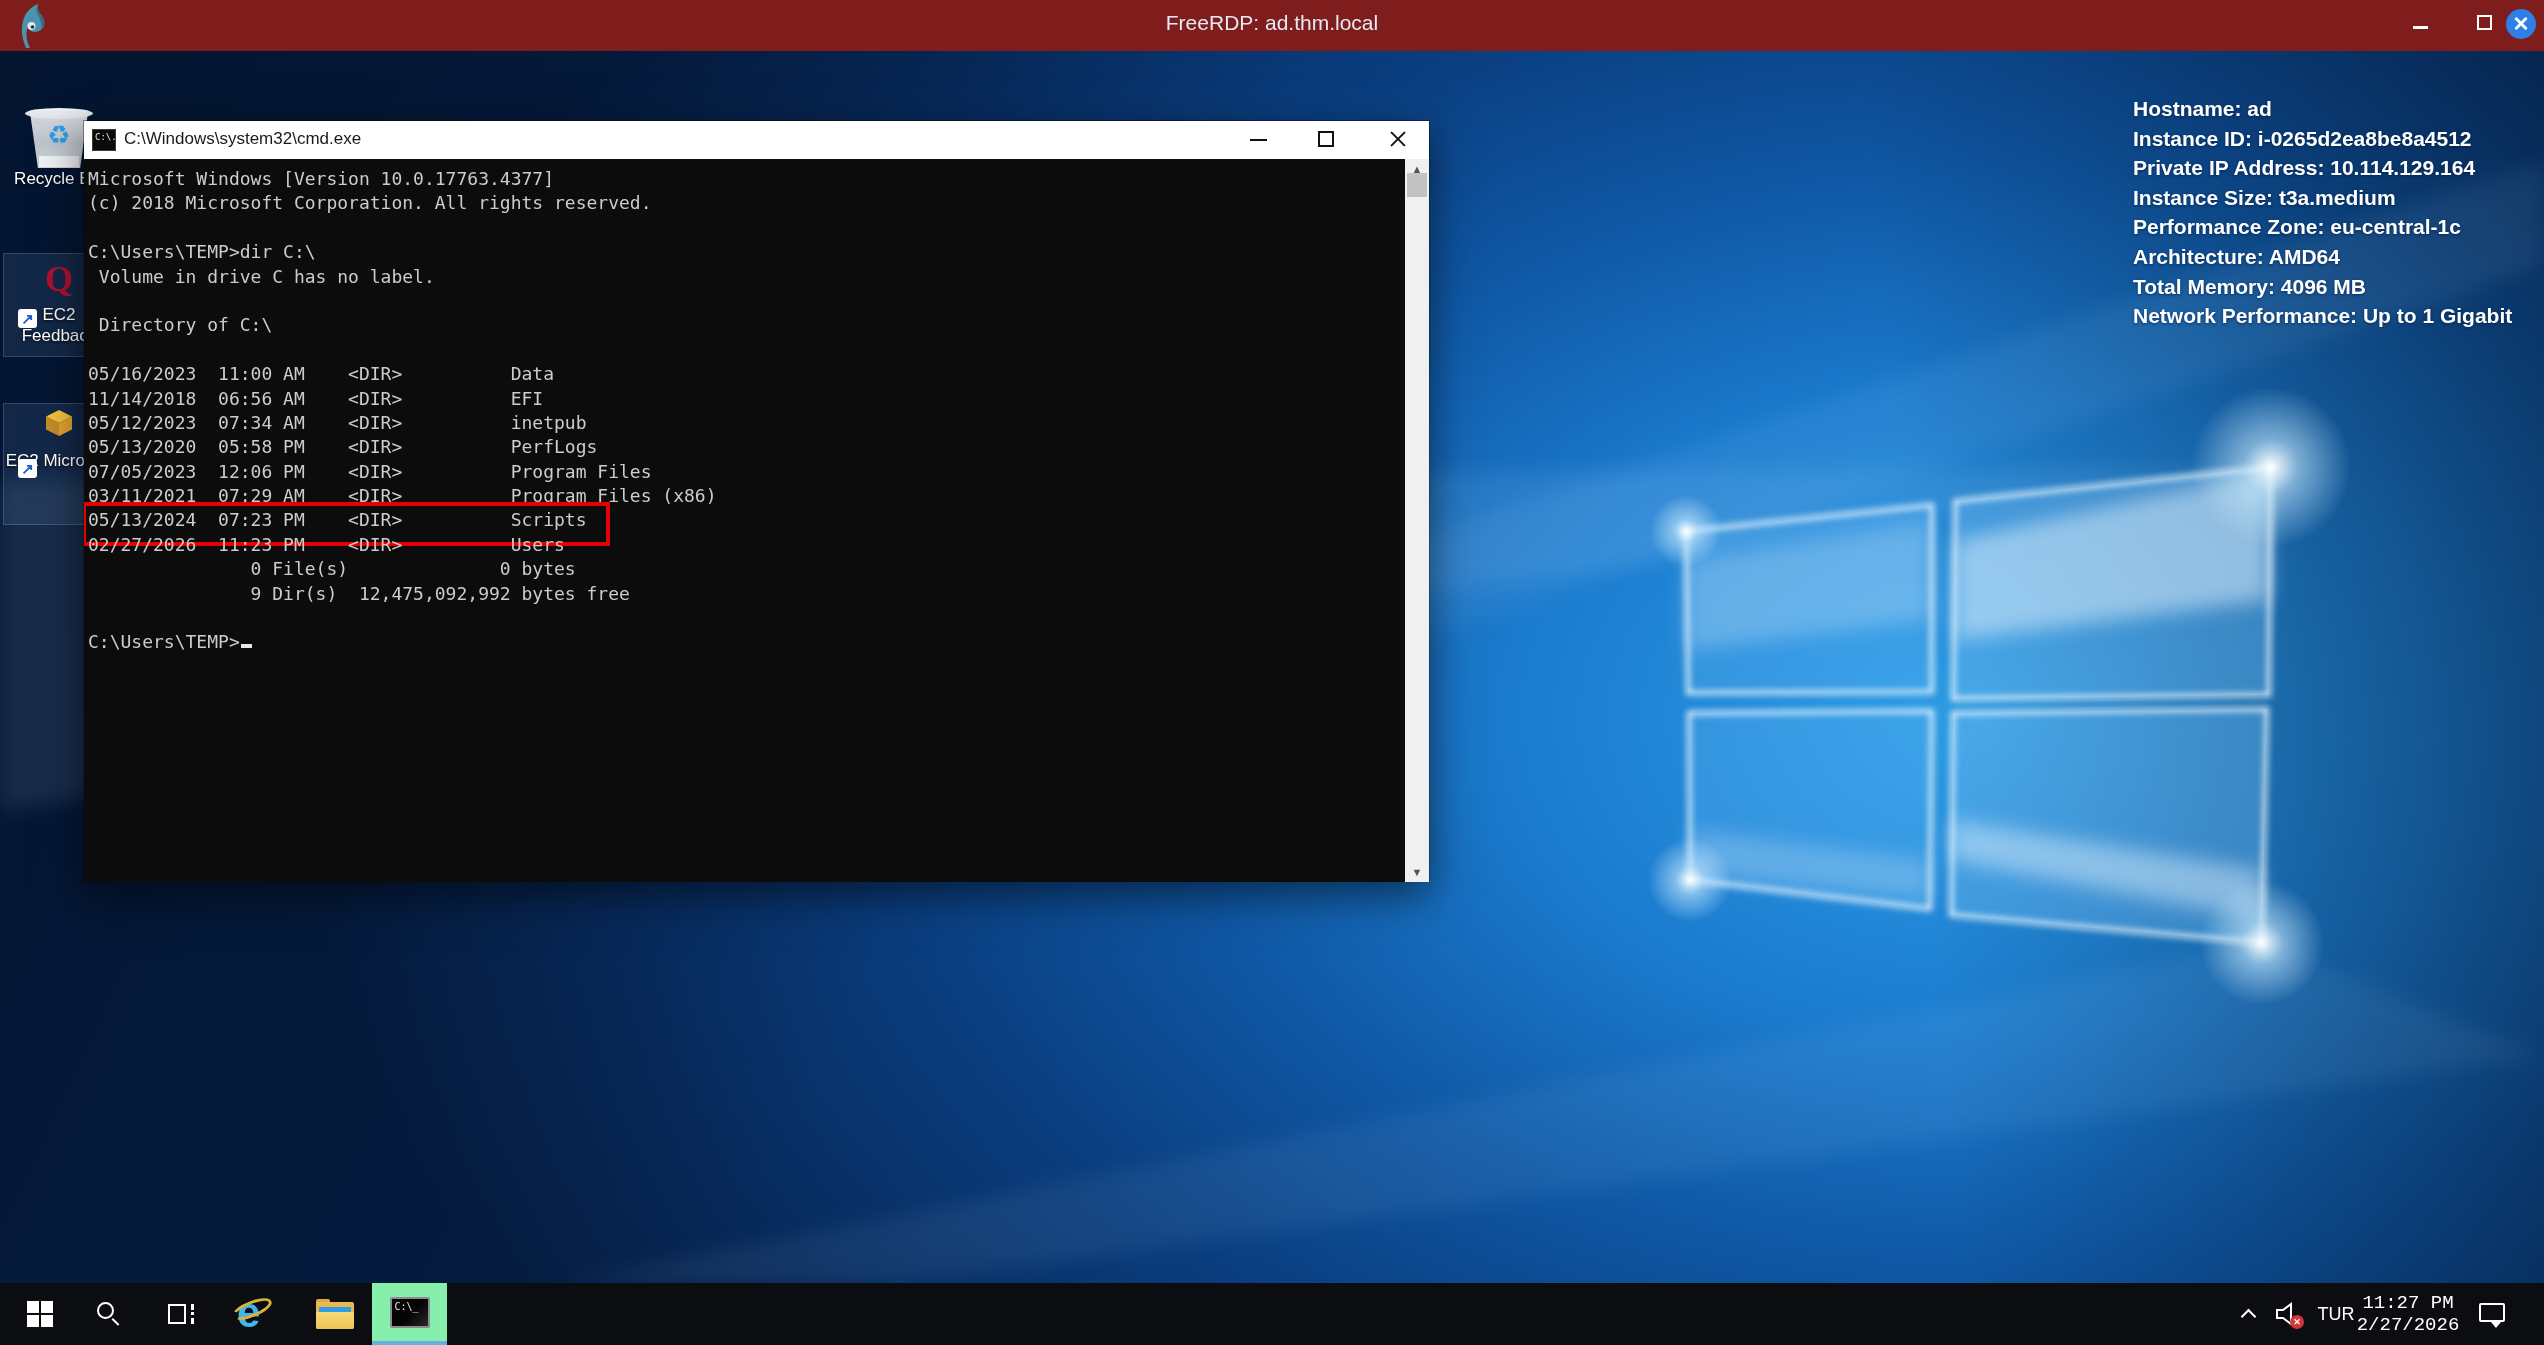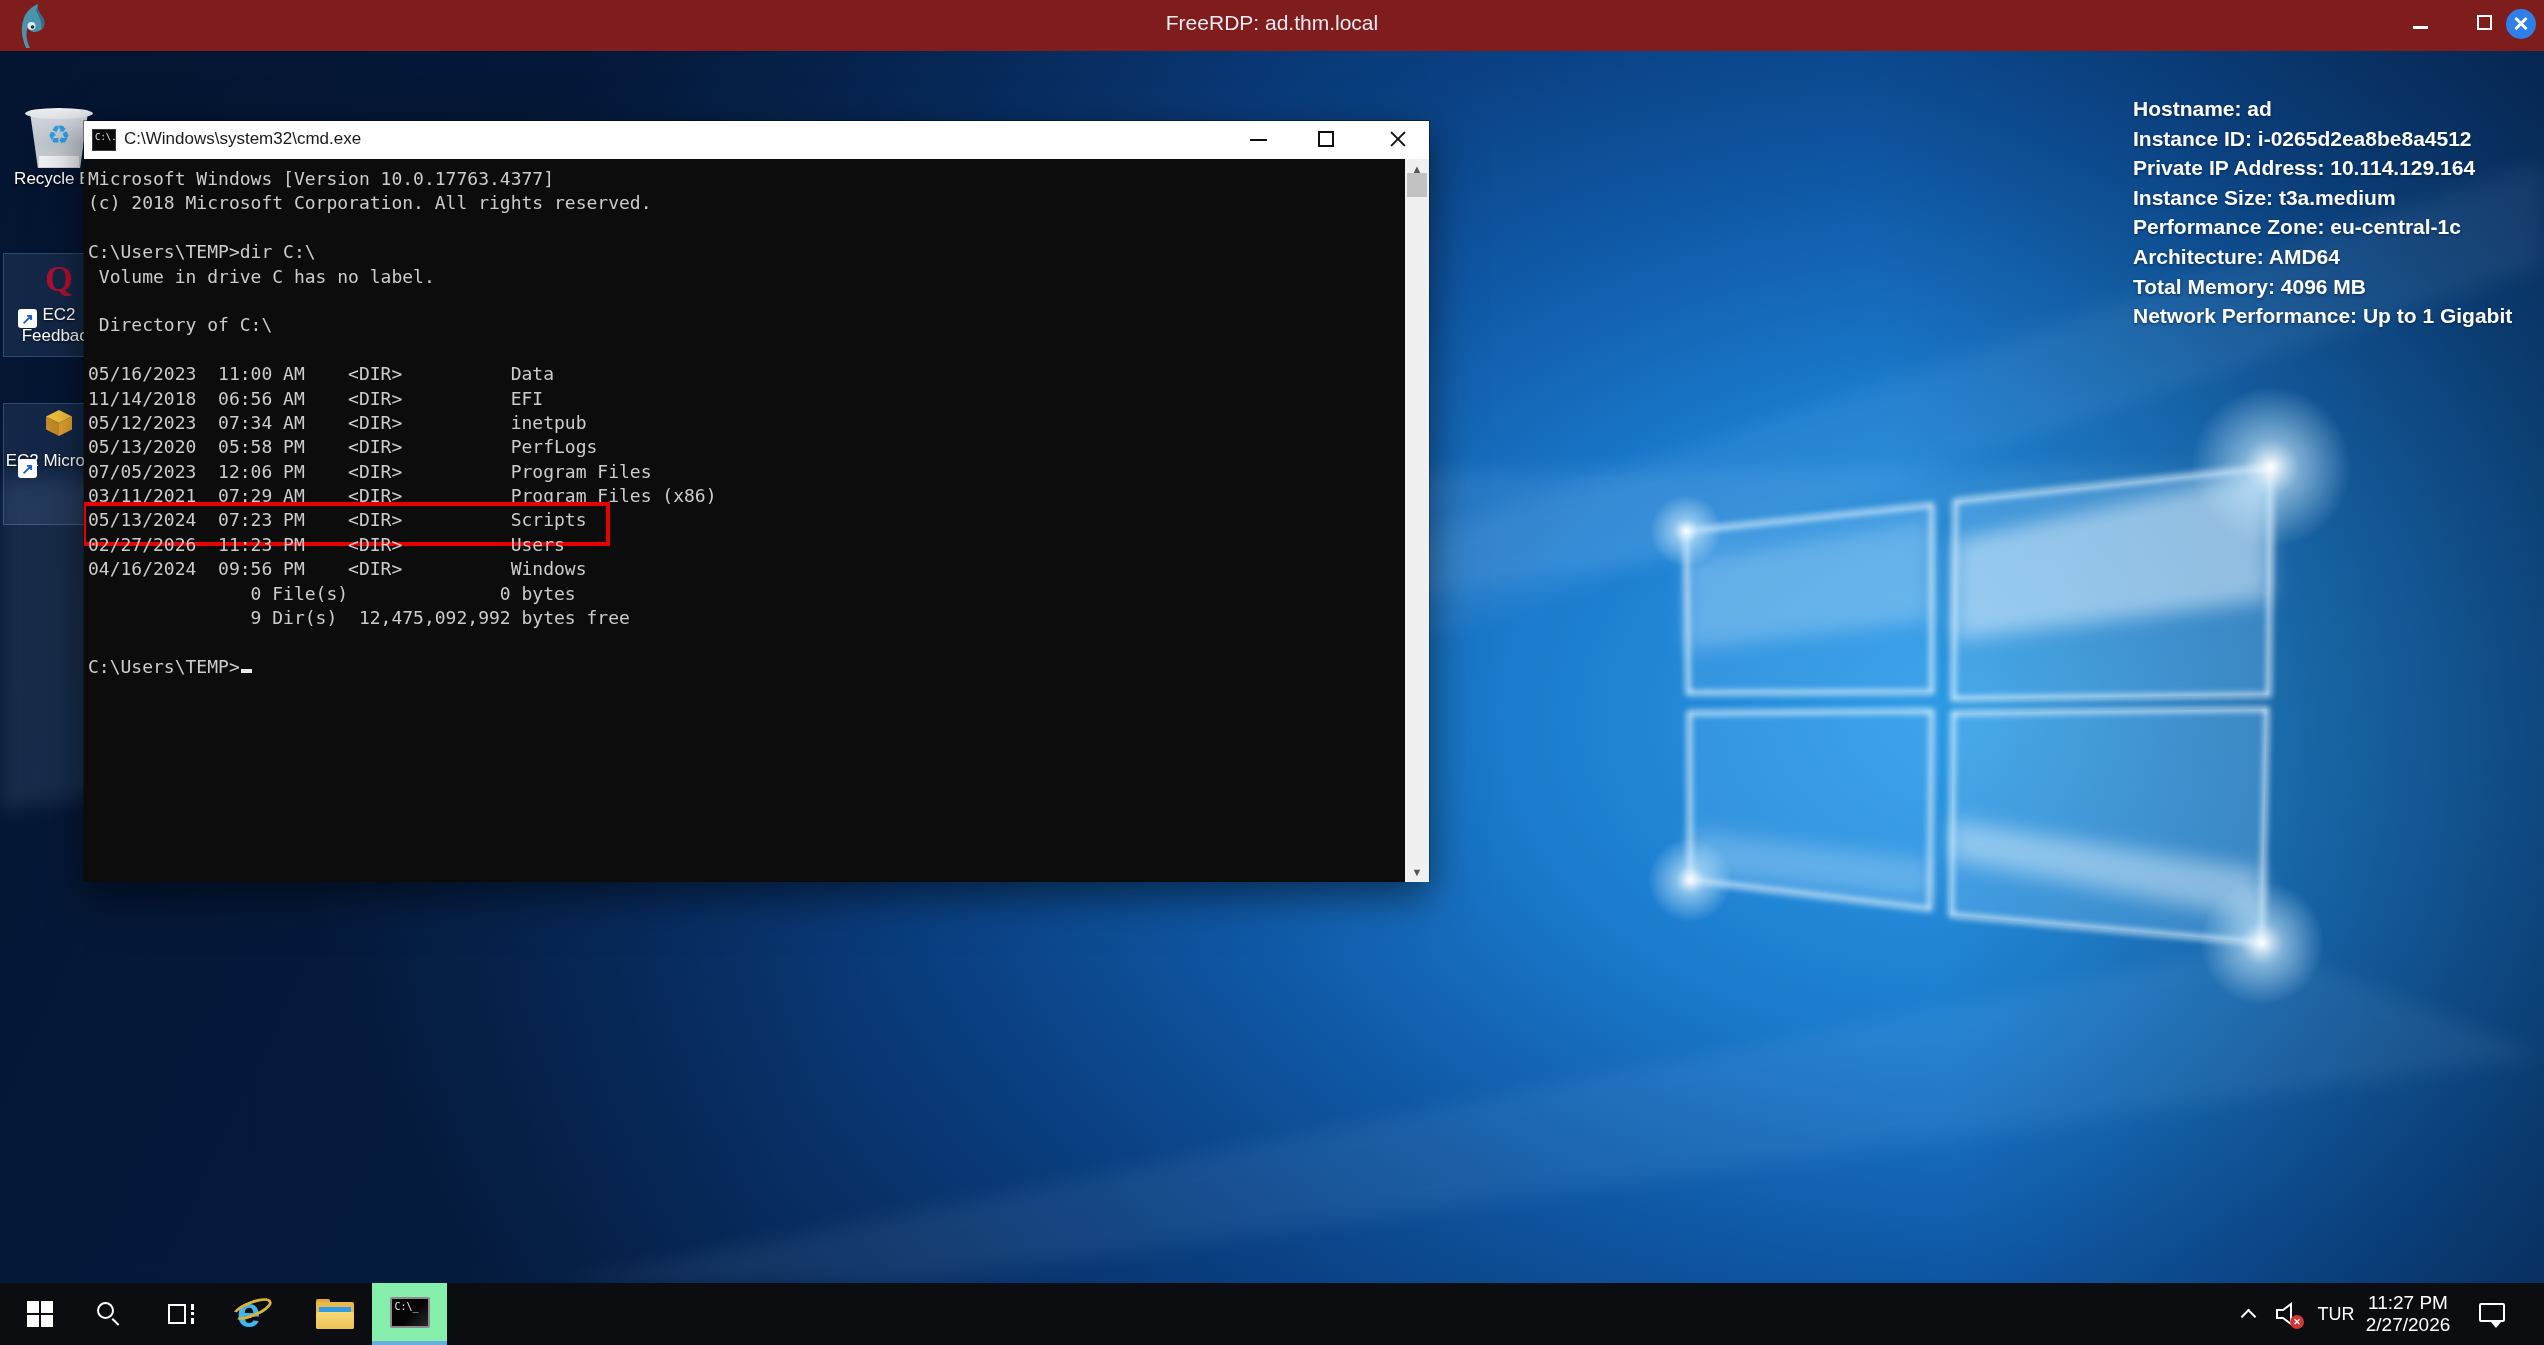--- a/index.html
+++ b/index.html
@@ -129,21 +129,21 @@
      font-family:"DejaVu Sans Mono",monospace;font-size:10px;line-height:11px;padding:2px 0 0 3px;}
 
   
   .tray-item{position:absolute;top:0;height:62px;display:flex;align-items:center;justify-content:center;color:#fff;}
   #tray-chevron{left:2228px;width:40px;}
   .chev{width:11px;height:11px;border-left:2px solid #fff;border-top:2px solid #fff;transform:rotate(45deg);margin-top:4px;}
   #tray-volume{left:2266px;width:44px;}
   #tray-volume .badge{position:absolute;right:6px;bottom:16px;width:14px;height:14px;background:#d43535;border-radius:50%;
      color:#fff;font-size:9px;line-height:14px;text-align:center;font-weight:700;}
   #tray-lang{left:2312px;width:48px;font-size:18px;}
-  #tray-clock{left:2360px;width:96px;flex-direction:column;font-size:19px;line-height:22px;text-align:center;}
+  #tray-clock{left:2360px;width:96px;flex-direction:column;font-size:19px;line-height:22px;text-align:center;font-family:Liberation Mono, monospace;}
   #tray-action{left:2466px;width:52px;}
   .ac-glyph{position:relative;width:26px;height:24px;}
   .ac-glyph .bubble{position:absolute;left:0;top:1px;width:26px;height:19px;border:2px solid #fff;border-radius:2px;}
   .ac-glyph .tail{position:absolute;left:12px;top:20px;width:0;height:0;
      border-left:5px solid transparent;border-right:5px solid transparent;border-top:6px solid #fff;}
 </style>
 </head>
 <body>
 
 <div id="rdp-titlebar">
@@ -269,21 +269,20 @@
         <div class="tline"> Directory of C:\</div>
         <div class="tline"></div>
         <div class="tline">05/16/2023  11:00 AM    &lt;DIR&gt;          Data</div>
         <div class="tline">11/14/2018  06:56 AM    &lt;DIR&gt;          EFI</div>
         <div class="tline">05/12/2023  07:34 AM    &lt;DIR&gt;          inetpub</div>
         <div class="tline">05/13/2020  05:58 PM    &lt;DIR&gt;          PerfLogs</div>
         <div class="tline">07/05/2023  12:06 PM    &lt;DIR&gt;          Program Files</div>
         <div class="tline">03/11/2021  07:29 AM    &lt;DIR&gt;          Program Files (x86)</div>
         <div class="tline highlight">05/13/2024  07:23 PM    &lt;DIR&gt;          Scripts</div>
         <div class="tline">02/27/2026  11:23 PM    &lt;DIR&gt;          Users</div>
-        <div class="tline">04/16/2024  09:56 PM    &lt;DIR&gt;          Windows</div>
         <div class="tline">               0 File(s)              0 bytes</div>
         <div class="tline">               9 Dir(s)  12,475,092,992 bytes free</div>
         <div class="tline"></div>
         <div class="tline">C:\Users\TEMP&gt;<span class="cursor"></span></div>
       </div>
     <div id="cmd-scrollbar">
       <div class="sb-arrow" id="sb-up">▲</div>
       <div id="sb-thumb"></div>
       <div class="sb-arrow" id="sb-down">▼</div>
     </div>

